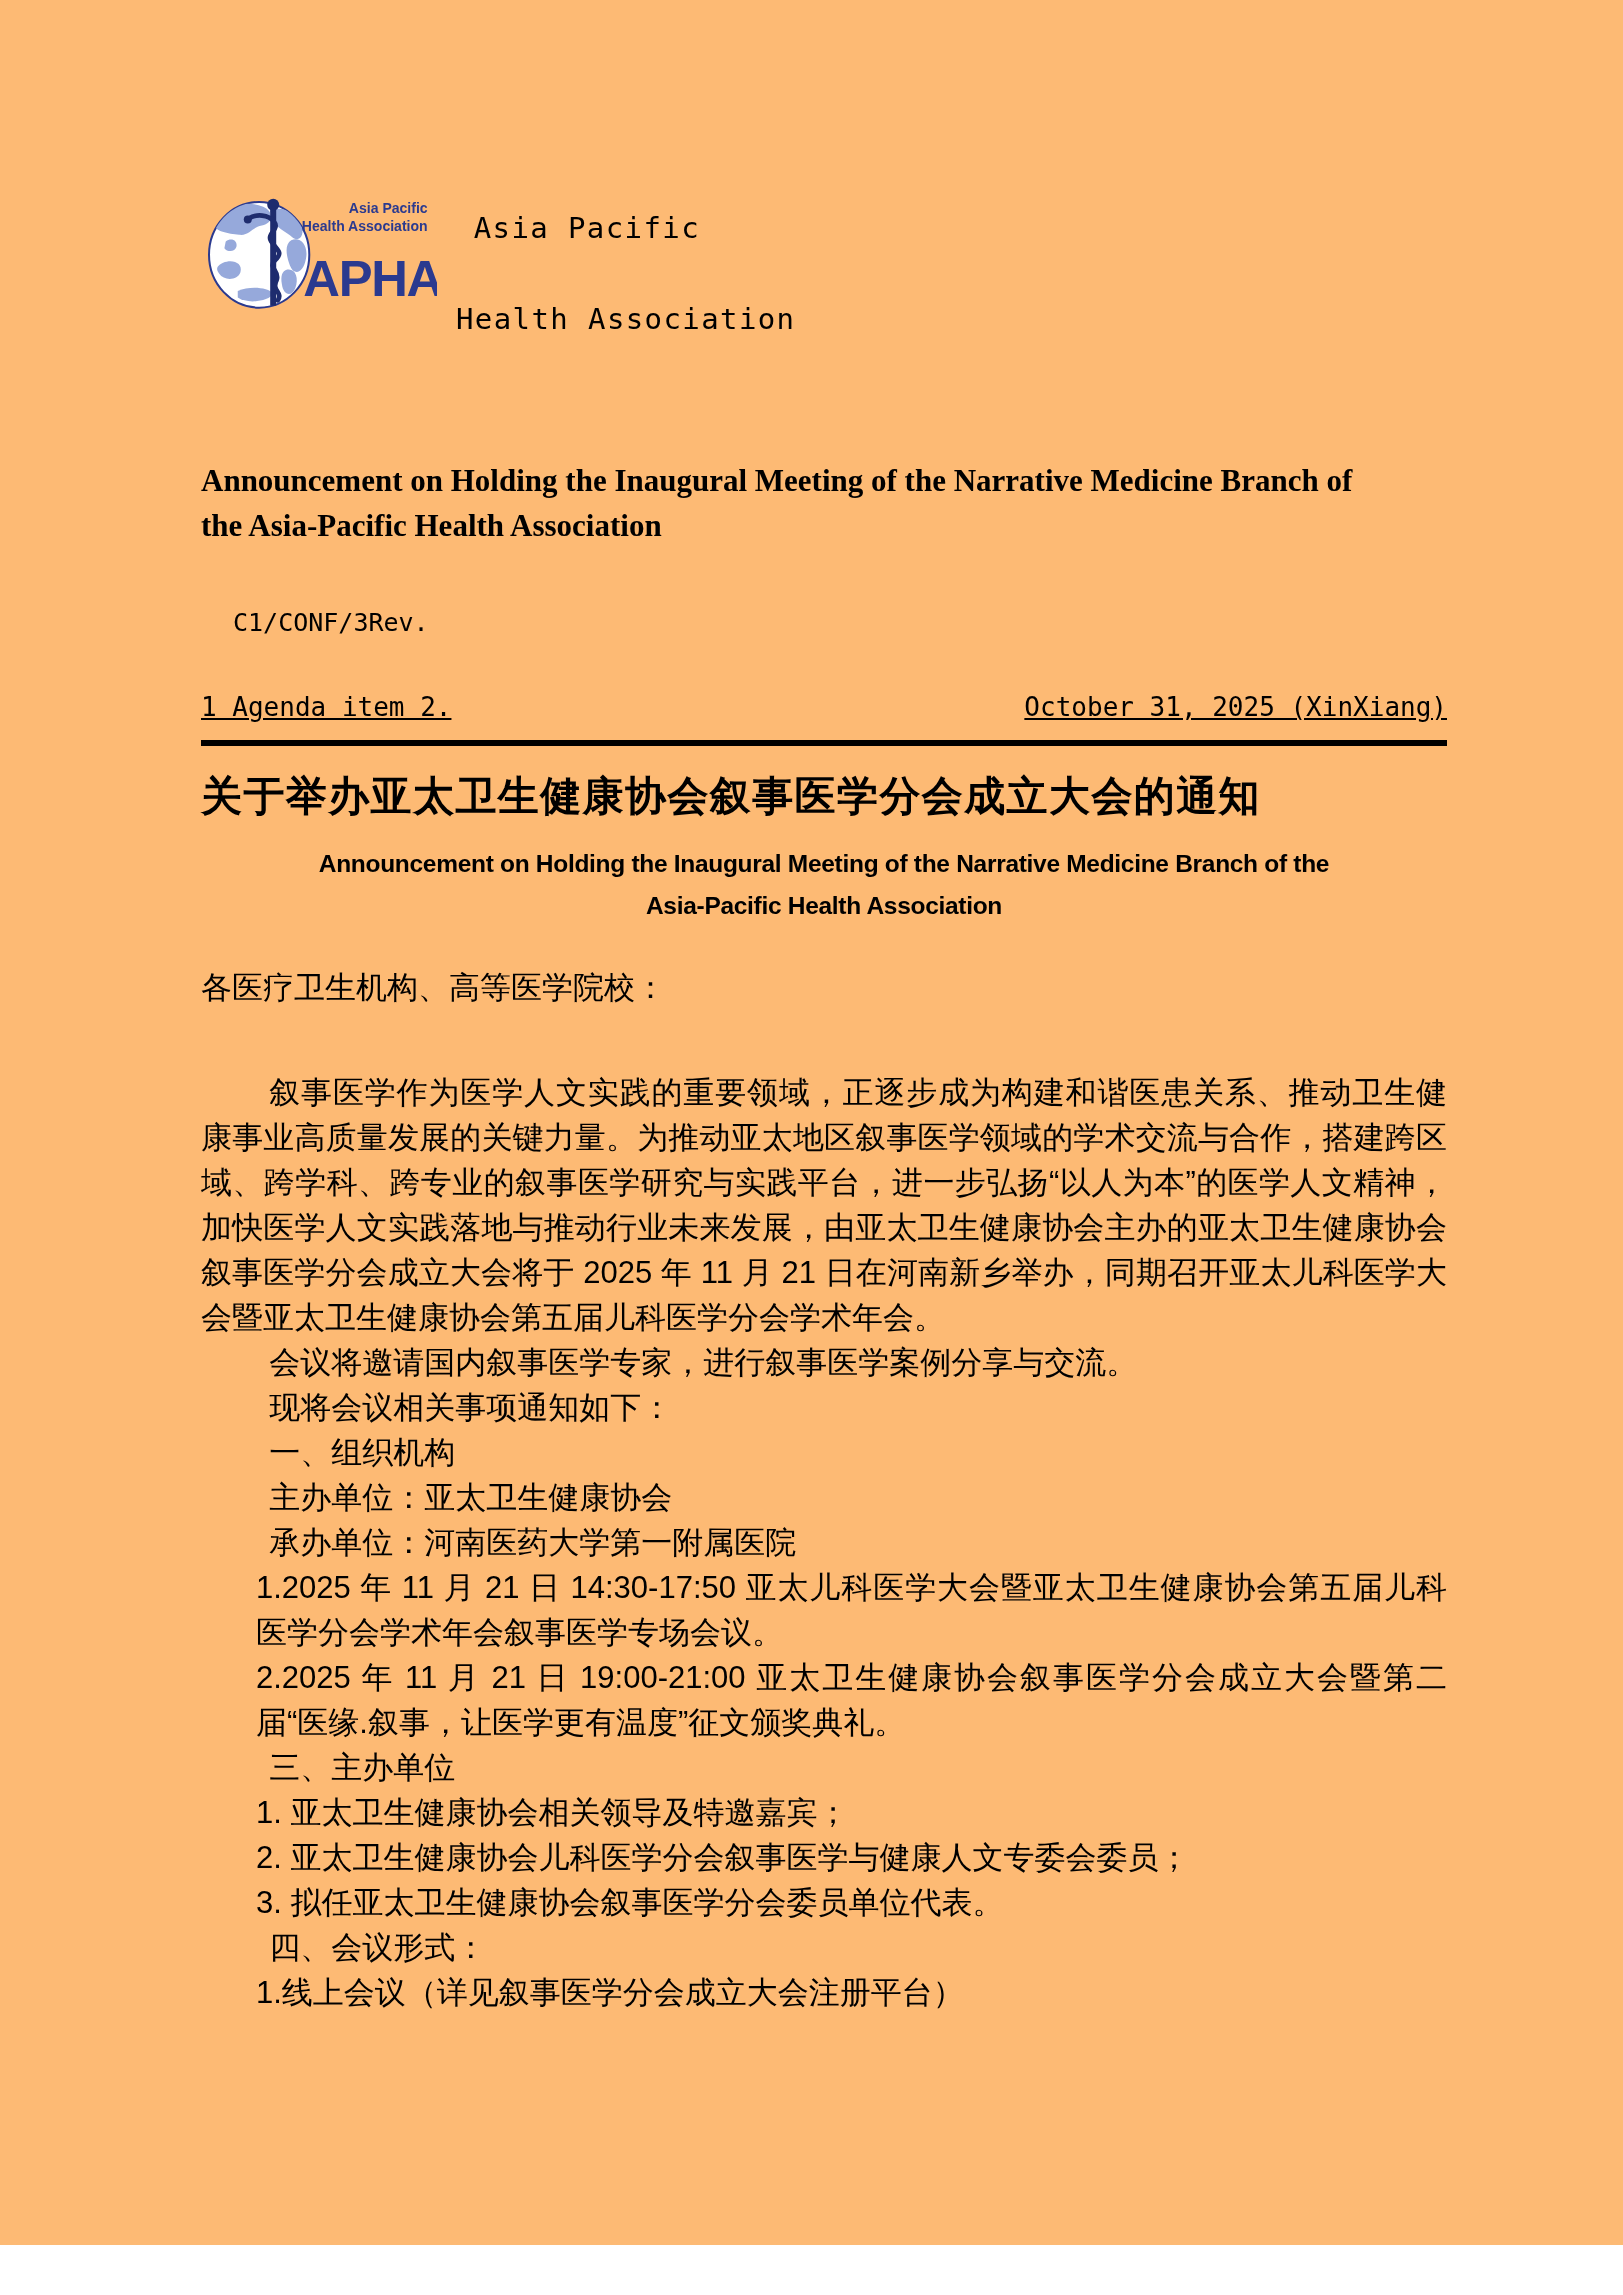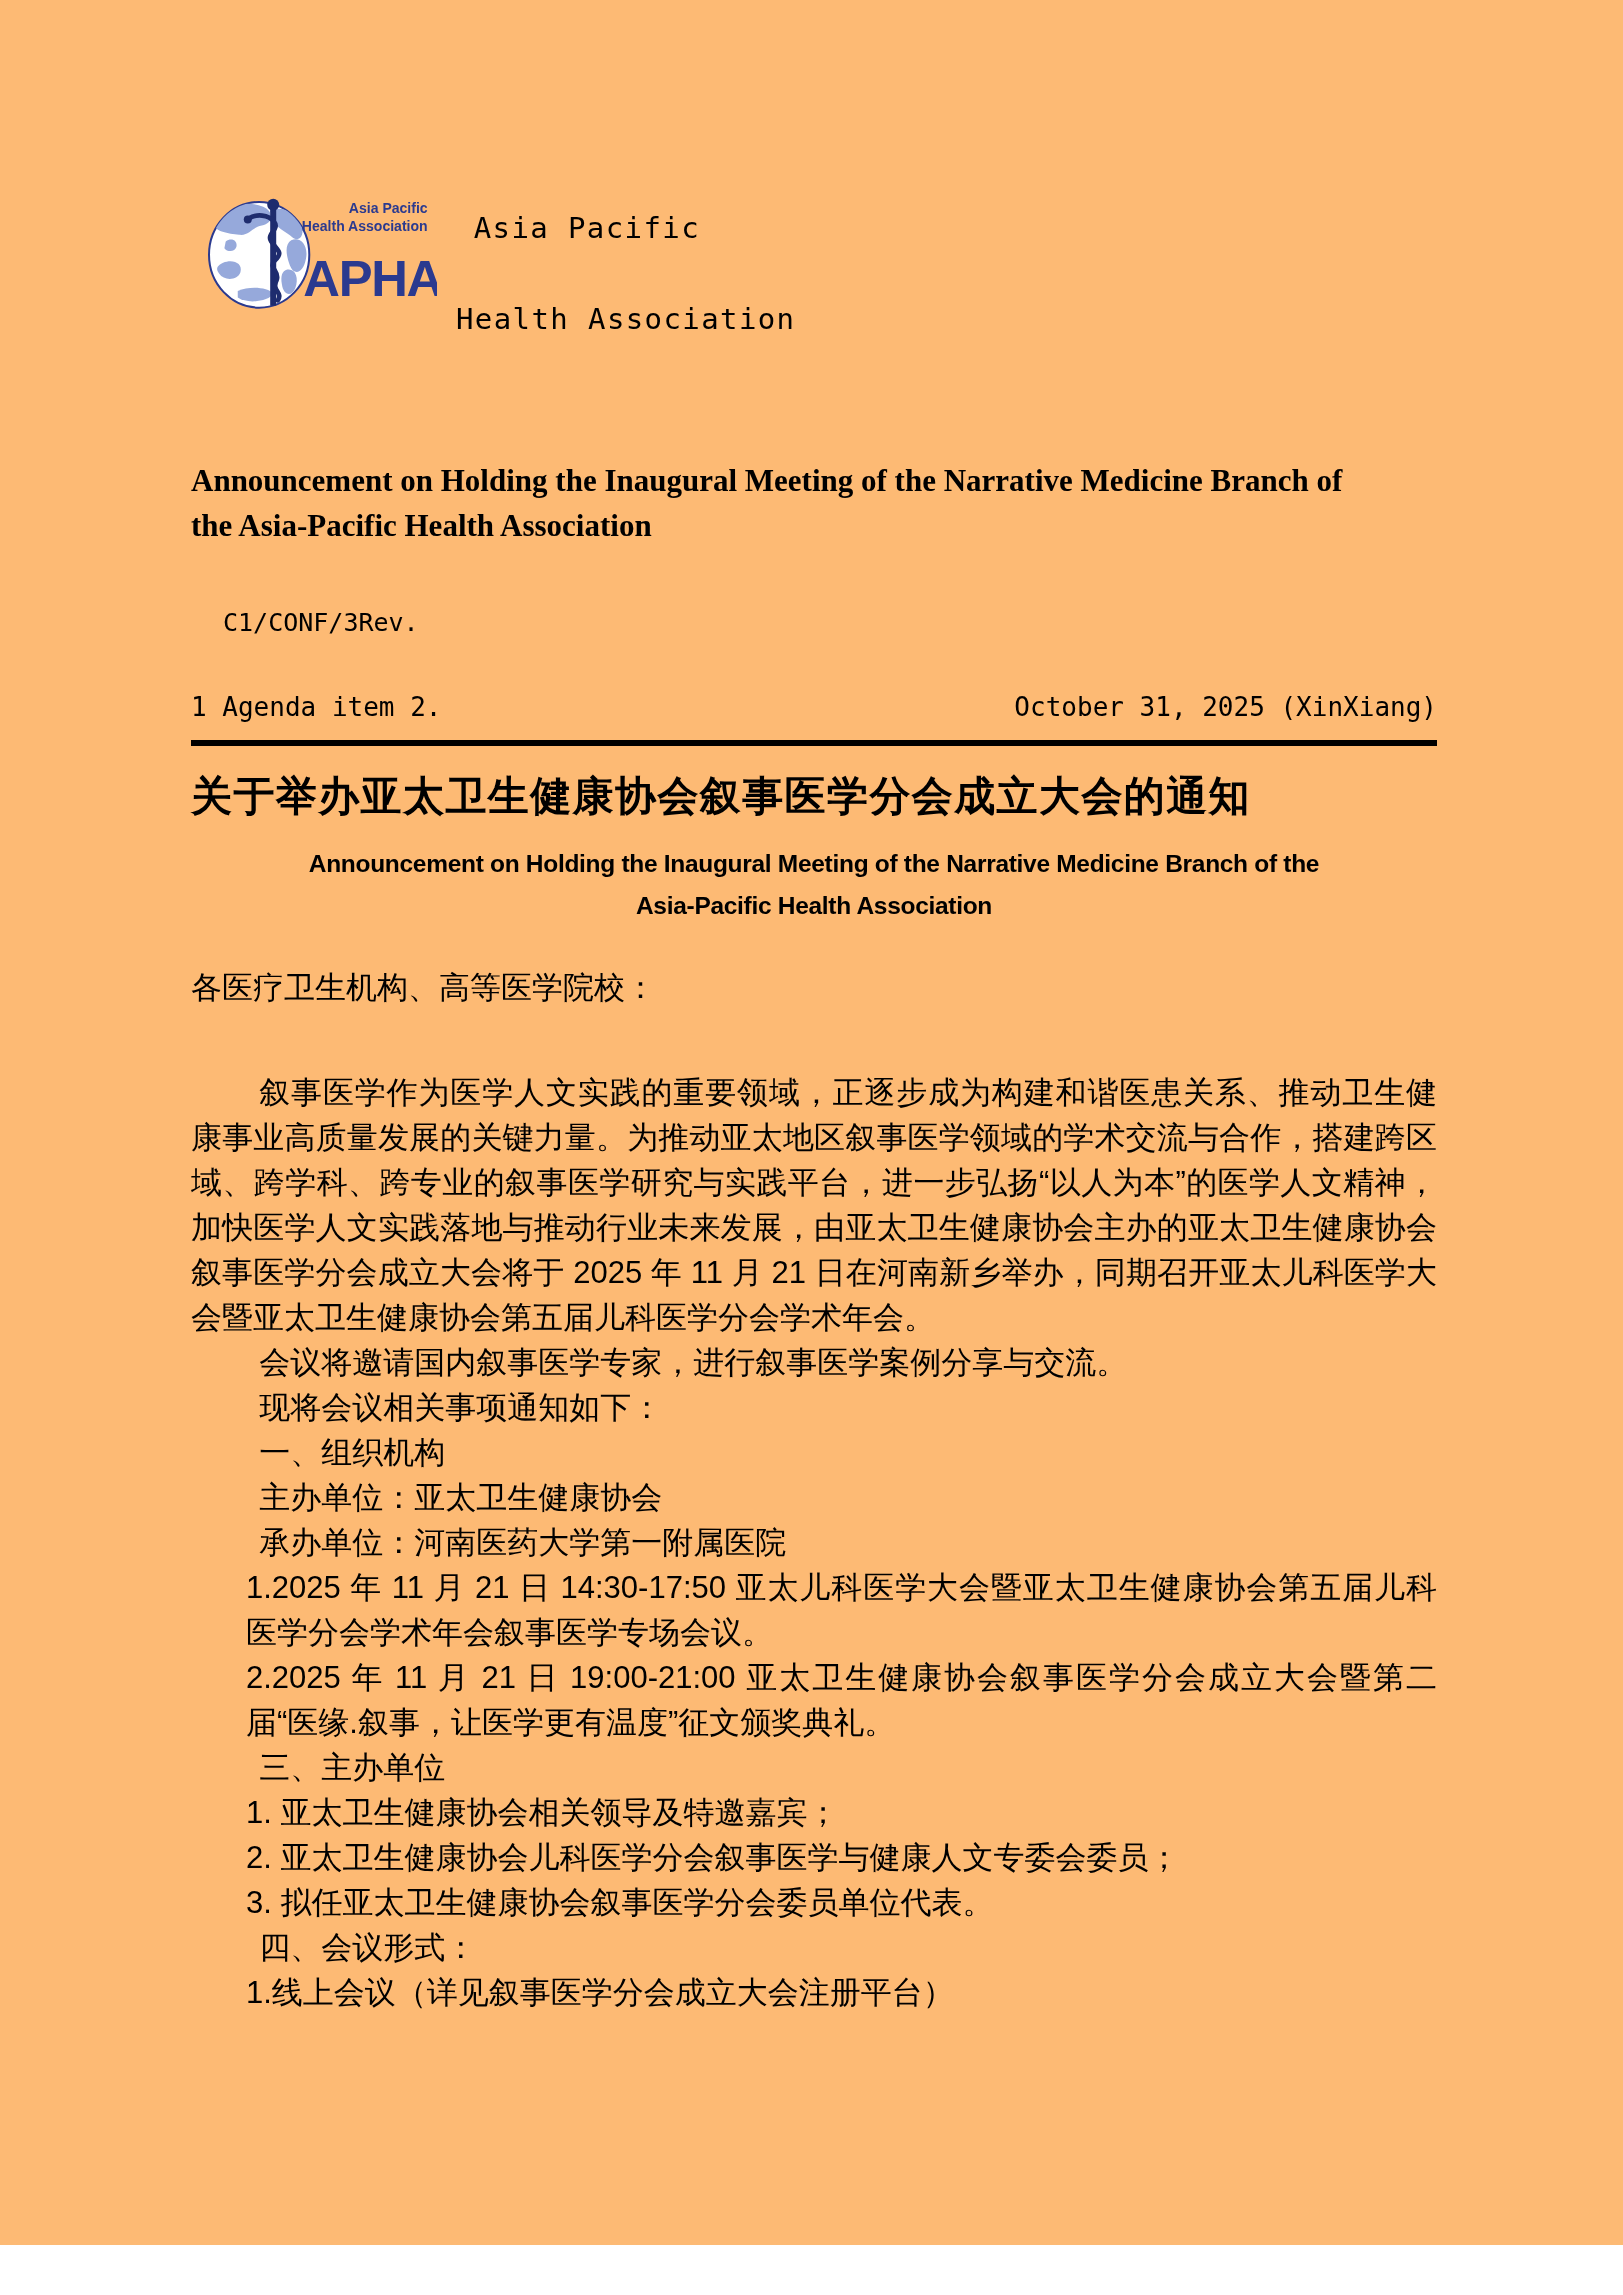--- a/index.html
+++ b/index.html
@@ -8,24 +8,24 @@
   .page { position:relative; width:1623px; height:2245px; background:#fdba74; overflow:hidden; }
 
   
   .brand-row { position:absolute; top:196px; left:205px; display:flex; align-items:flex-start; }
   .logo-svg { width:232px; height:117px; flex:none; display:block; }
   .org-name { margin-left:19px; padding-top:15px; font-family:"DejaVu Sans Mono", monospace; font-size:29px; letter-spacing:1.4px; color:#000; }
   .org-name .l1 { padding-left:17.7px; }
   .org-name .l2 { margin-top:57px; }
 
   
-  .main { position:absolute; top:458px; left:191px; width:1246px; }
+  .main { position:absolute; top:458px; left:201px; width:1246px; }
   .en-title { font-family:"Liberation Serif", serif; font-weight:bold; font-size:31px; line-height:45px; white-space:nowrap; }
   .ref-code { margin-top:60px; font-family:"DejaVu Sans Mono", monospace; font-size:25px;margin-left:32px; }
-  .agenda-row { margin-top:55px; display:flex; justify-content:space-between; font-family:"DejaVu Sans Mono", monospace; font-size:26px; }
+  .agenda-row { margin-top:55px; display:flex; justify-content:space-between; font-family:"DejaVu Sans Mono", monospace; font-size:26px;text-decoration:underline; }
   .rule { margin-top:17.7px; border-top:6.1px solid #000; width:100%; }
   .cn-title { margin-top:23px; text-align:left; font-size:41px; font-weight:bold; letter-spacing:1.4px; }
   .subtitle { margin-top:19px; text-align:center; font-weight:bold; font-size:24.5px; line-height:42px; letter-spacing:-0.3px; }
 
   
   .body-text { margin-top:38px; font-size:31px; line-height:45px; }
   .body-text p { text-align:justify; }
   .indent { text-indent:2.2em; }
   .gap-top { margin-top:60px; }
   .bold { font-weight:normal; }

